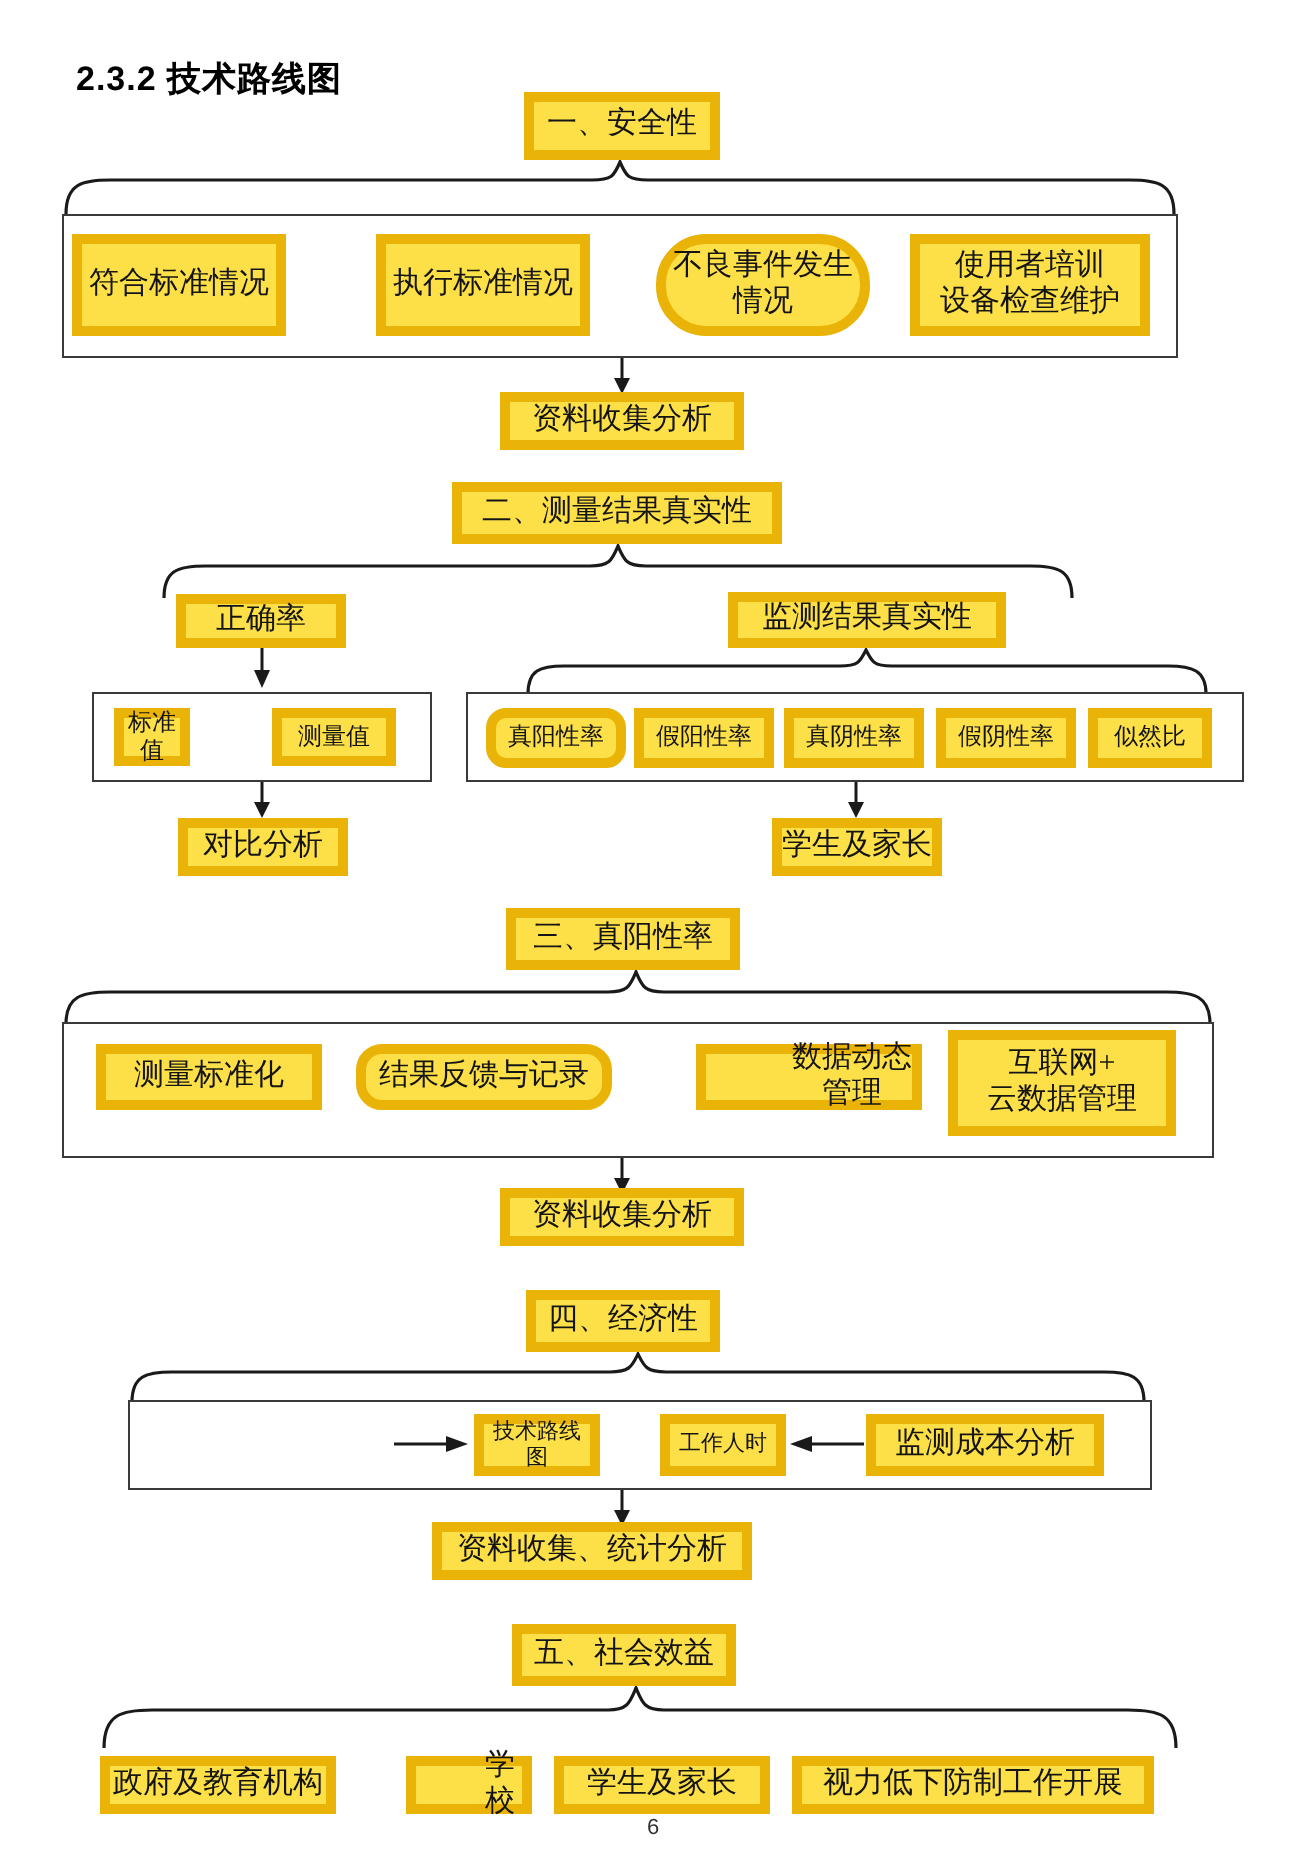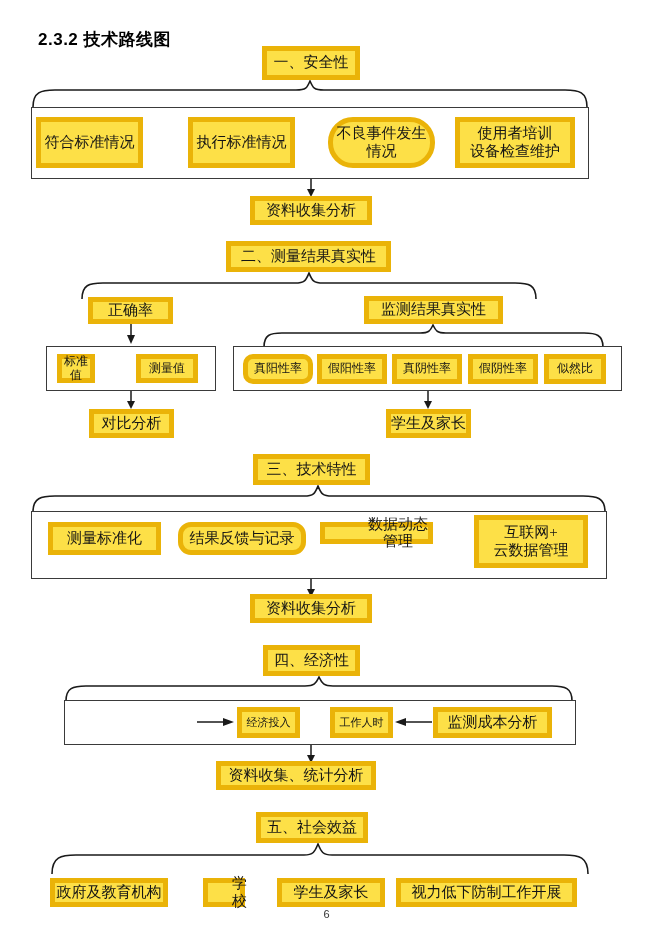--- a/index.html
+++ b/index.html
@@ -136,30 +136,30 @@
   <div class="node small" style="left:468px; top:354px; width:70px; height:30px;">假阴性率</div>
   <div class="node small" style="left:544px; top:354px; width:62px; height:30px;">似然比</div>
 
   <svg class="arrow" style="left:417px; top:391px; width:22px; height:18px;" viewBox="0 0 22 18">
     <line x1="11" y1="0" x2="11" y2="11" stroke="#1a1a1a" stroke-width="1.5"></line>
     <polygon points="11,18 7,10 15,10" fill="#1a1a1a"></polygon>
   </svg>
 
   <div class="node" style="left:386px; top:409px; width:85px; height:29px;">学生及家长</div>
 
-  <div class="node hdr" style="left:253px; top:454px; width:117px; height:31px;">三、技术特性</div>
+  <div class="node hdr" style="left:253px; top:454px; width:117px; height:31px;">三、真阳性率</div>
 
   <svg class="brace" style="left:31px; top:485px; width:576px; height:28px;" viewBox="0 0 576 28" preserveAspectRatio="none">
     <path d="M2,27 C2,13 10,11 24,11 L273,11 C283,11 284,8 287,1 C290,8 291,11 301,11 L552,11 C566,11 574,13 574,27" fill="none" stroke="#1a1a1a" stroke-width="1.6"></path>
   </svg>
 
   <div class="group" style="left:31px; top:511px; width:576px; height:68px;"></div>
   <div class="node" style="left:48px; top:522px; width:113px; height:33px;">测量标准化</div>
   <div class="node" style="left:178px; top:522px; width:128px; height:33px;border-radius:13px;">结果反馈与记录</div>
-  <div class="node" style="left:320px; top:522px; width:113px; height:22px;padding-left:43px;">数据动态管理</div>
+  <div class="node" style="left:348px; top:522px; width:113px; height:33px;padding-left:43px;">数据动态管理</div>
   <div class="node" style="left:474px; top:515px; width:114px; height:53px;">互联网+
 云数据管理</div>
 
   <svg class="arrow" style="left:300px; top:579px; width:22px; height:18px;" viewBox="0 0 22 18">
     <line x1="11" y1="0" x2="11" y2="11" stroke="#1a1a1a" stroke-width="1.5"></line>
     <polygon points="11,18 7,10 15,10" fill="#1a1a1a"></polygon>
   </svg>
 
   <div class="node" style="left:250px; top:594px; width:122px; height:29px;">资料收集分析</div>
 
@@ -170,21 +170,21 @@
   </svg>
 
   <div class="group" style="left:64px; top:700px; width:512px; height:45px;"></div>
 
 
   <svg class="arrow" style="left:197px; top:713px; width:38px; height:18px;" viewBox="0 0 38 18">
     <line x1="0" y1="9" x2="27" y2="9" stroke="#1a1a1a" stroke-width="1.5"></line>
     <polygon points="37,9 26,5 26,13" fill="#1a1a1a"></polygon>
   </svg>
 
-  <div class="node tiny" style="left:237px; top:707px; width:63px; height:31px;">经济投入</div>
+  <div class="node tiny" style="left:237px; top:707px; width:63px; height:31px;">技术路线图</div>
 
   <div class="node tiny" style="left:330px; top:707px; width:63px; height:31px;">工作人时</div>
 
   <svg class="arrow" style="left:394px; top:713px; width:38px; height:18px;" viewBox="0 0 38 18">
     <line x1="38" y1="9" x2="11" y2="9" stroke="#1a1a1a" stroke-width="1.5"></line>
     <polygon points="1,9 12,5 12,13" fill="#1a1a1a"></polygon>
   </svg>
 
   <div class="node" style="left:433px; top:707px; width:119px; height:31px;">监测成本分析</div>
 
@@ -195,19 +195,19 @@
 
   <div class="node" style="left:216px; top:761px; width:160px; height:29px;">资料收集、统计分析</div>
 
   <div class="node hdr" style="left:256px; top:812px; width:112px; height:31px;">五、社会效益</div>
 
   <svg class="brace" style="left:50px; top:843px; width:540px; height:32px;" viewBox="0 0 540 32" preserveAspectRatio="none">
     <path d="M2,31 C2,14 11,12 26,12 L254,12 C264,12 265,8 268,1 C271,8 272,12 282,12 L514,12 C529,12 538,14 538,31" fill="none" stroke="#1a1a1a" stroke-width="1.6"></path>
   </svg>
 
   <div class="node" style="left:50px; top:878px; width:118px; height:29px;">政府及教育机构</div>
-  <div class="node" style="left:203px; top:878px; width:42px; height:29px;padding-left:31px;">学校</div>
+  <div class="node" style="left:203px; top:878px; width:63px; height:29px;padding-left:31px;">学校</div>
   <div class="node" style="left:277px; top:878px; width:108px; height:29px;">学生及家长</div>
   <div class="node" style="left:396px; top:878px; width:181px; height:29px;">视力低下防制工作开展</div>
 
   <div id="page-number">6</div>
 
 </div>
 
 </body></html>

